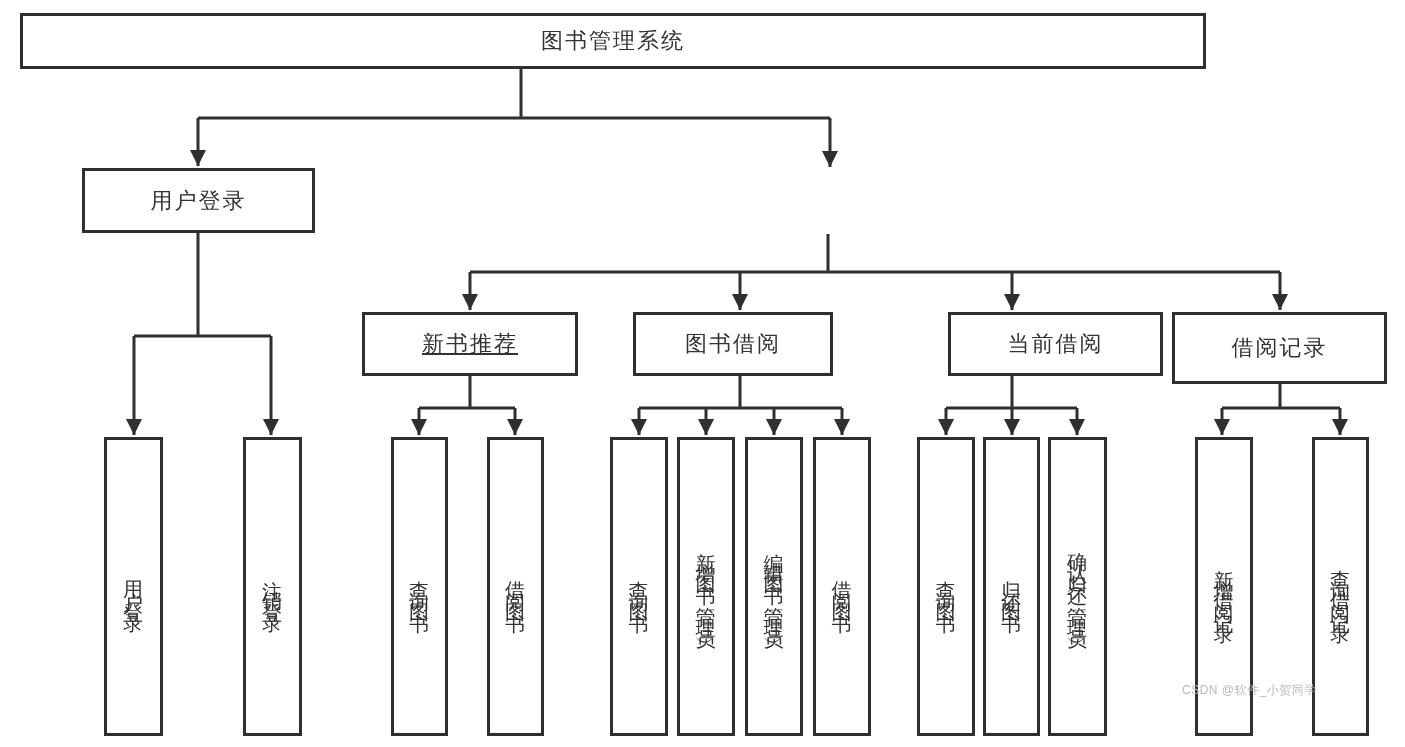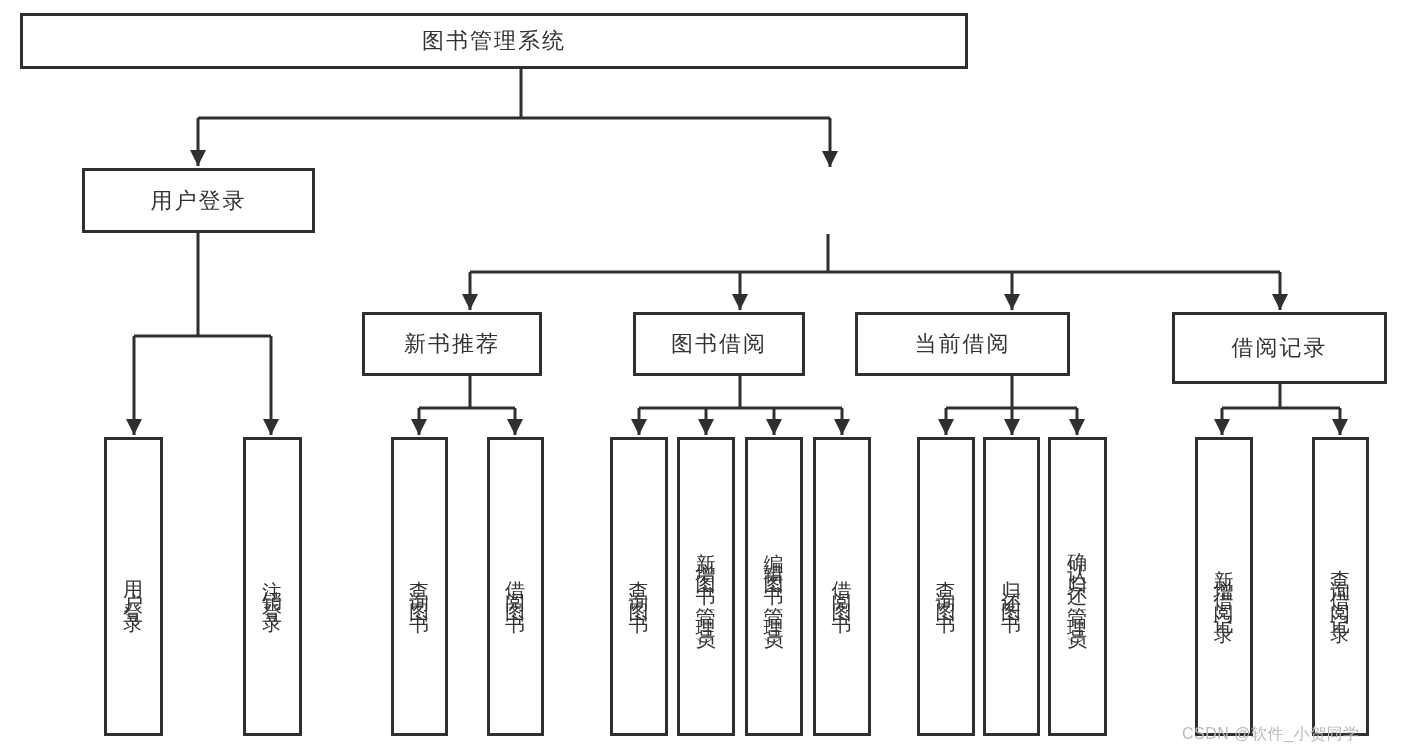--- a/index.html
+++ b/index.html
@@ -50,22 +50,22 @@
     text-orientation:mixed;
     font-size:20px;
     line-height:1;
     letter-spacing:11px;
     white-space:nowrap;
     color:var(--text);
   }
   .watermark{
     position:absolute;
     left:1182px;
-    top:724px;
-    font-size:16px;
+    top:682px;
+    font-size:12px;
     color:var(--watermark);
     letter-spacing:0.5px;
     white-space:nowrap;
   }
 </style>
 </head>
 <body>
 
 <div class="stage">
 
@@ -117,35 +117,35 @@
       <line class="drop" x1="1077" y1="408" x2="1077" y2="435" marker-end="url(#arr)"></line>
     </g>
 
     <g>
       <path class="trunk" d="M1280 376 V408 M1222 408 H1340"></path>
       <line class="drop" x1="1222" y1="408" x2="1222" y2="435" marker-end="url(#arr)"></line>
       <line class="drop" x1="1340" y1="408" x2="1340" y2="435" marker-end="url(#arr)"></line>
     </g>
   </svg>
 
-  <div class="box hbox" style="left:20px;top:13px;width:948px;height:56px;">
+  <div class="box hbox" style="left:20px;top:13px;width:1186px;height:56px;">
     <span>图书管理系统</span>
   </div>
 
   <div class="box hbox" style="left:82px;top:168px;width:233px;height:65px;">
     <span>用户登录</span>
   </div>
 
-  <div class="box hbox" style="left:362px;top:312px;width:180px;height:64px;">
+  <div class="box hbox" style="left:362px;top:312px;width:216px;height:64px;text-decoration:underline;">
     <span>新书推荐</span>
   </div>
-  <div class="box hbox" style="left:633px;top:312px;width:172px;height:64px;">
+  <div class="box hbox" style="left:633px;top:312px;width:200px;height:64px;">
     <span>图书借阅</span>
   </div>
-  <div class="box hbox" style="left:855px;top:312px;width:215px;height:64px;">
+  <div class="box hbox" style="left:948px;top:312px;width:215px;height:64px;">
     <span>当前借阅</span>
   </div>
   <div class="box hbox" style="left:1172px;top:312px;width:215px;height:72px;">
     <span>借阅记录</span>
   </div>
 
   <div class="box vbox" style="left:104px;top:437px;width:59px;height:299px;">
     <span class="vtext">用户登录</span>
   </div>
   <div class="box vbox" style="left:243px;top:437px;width:59px;height:299px;">

